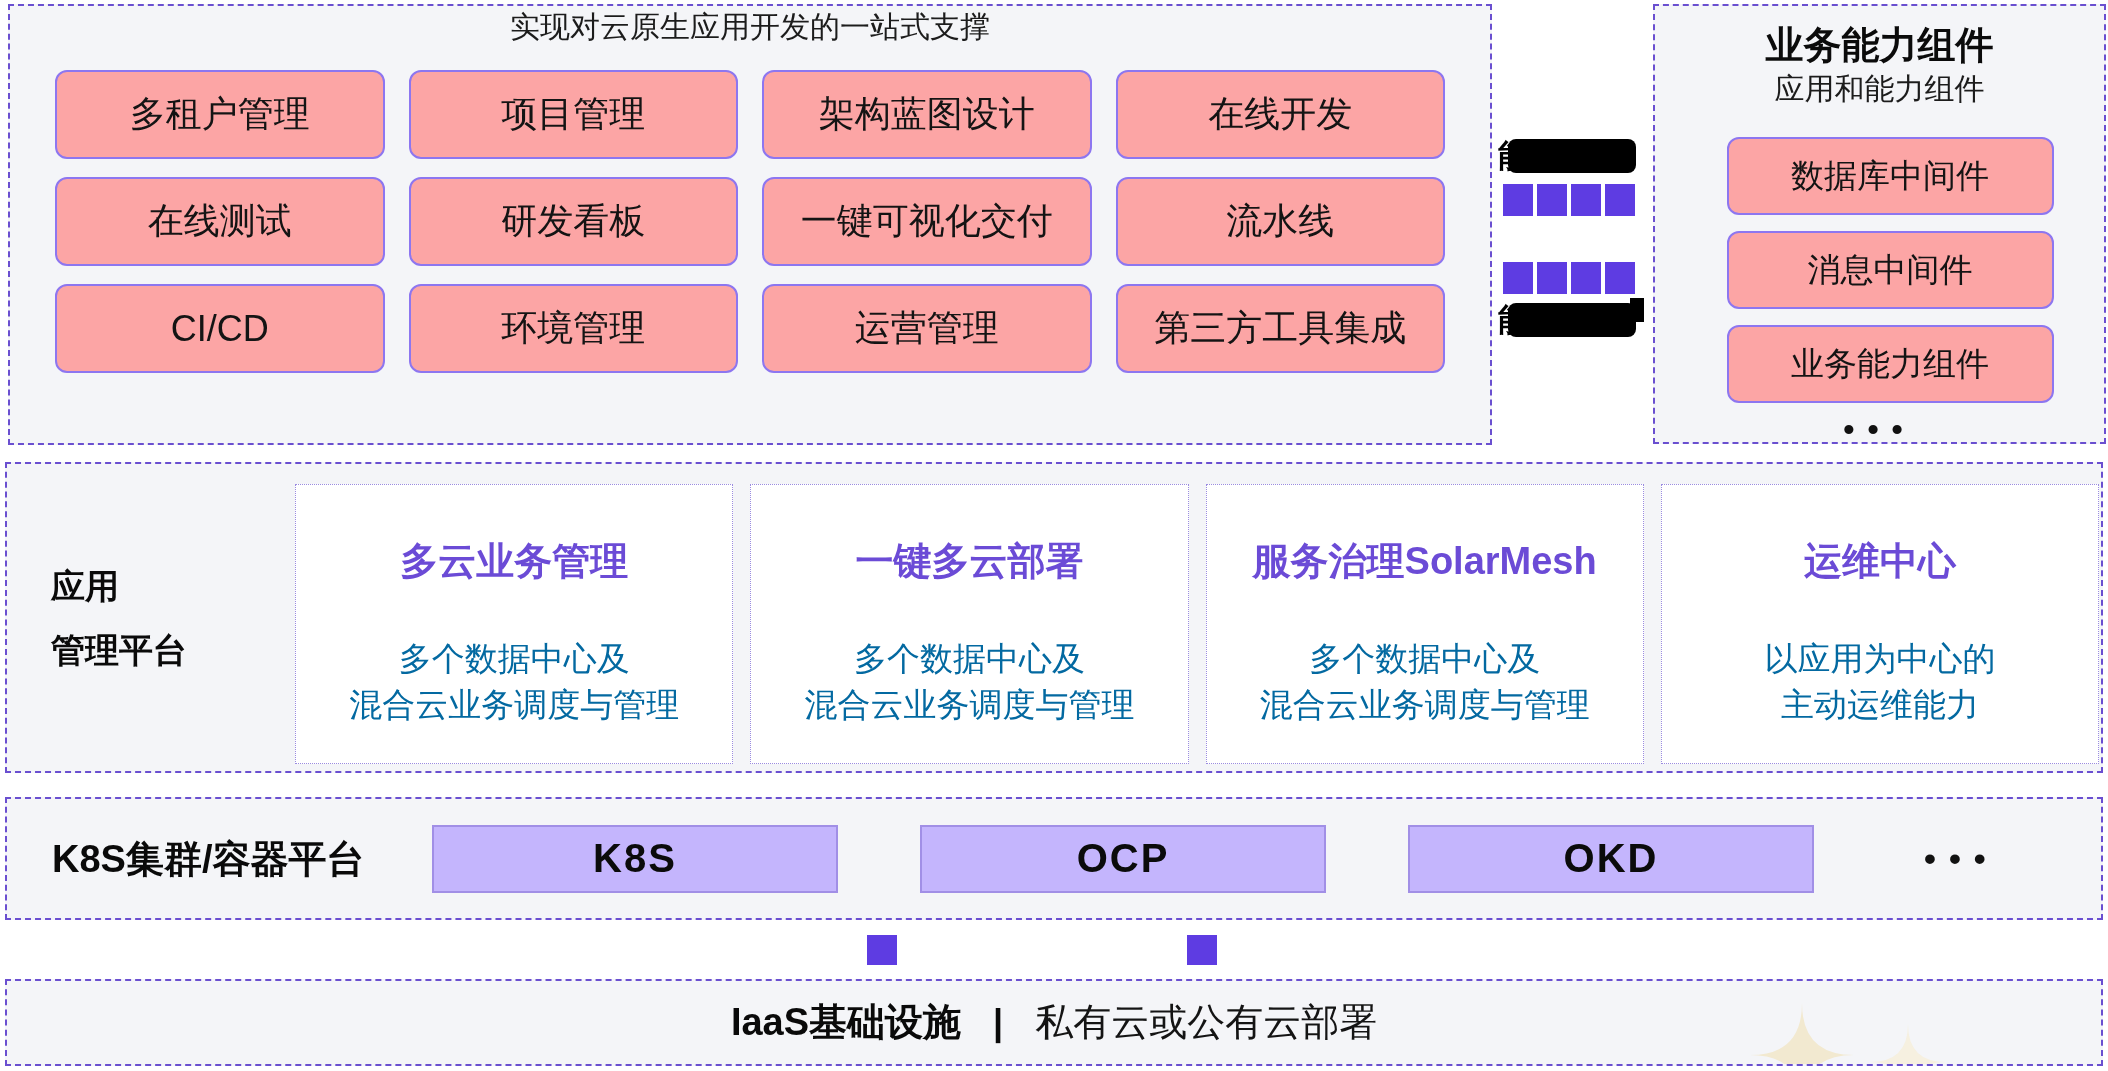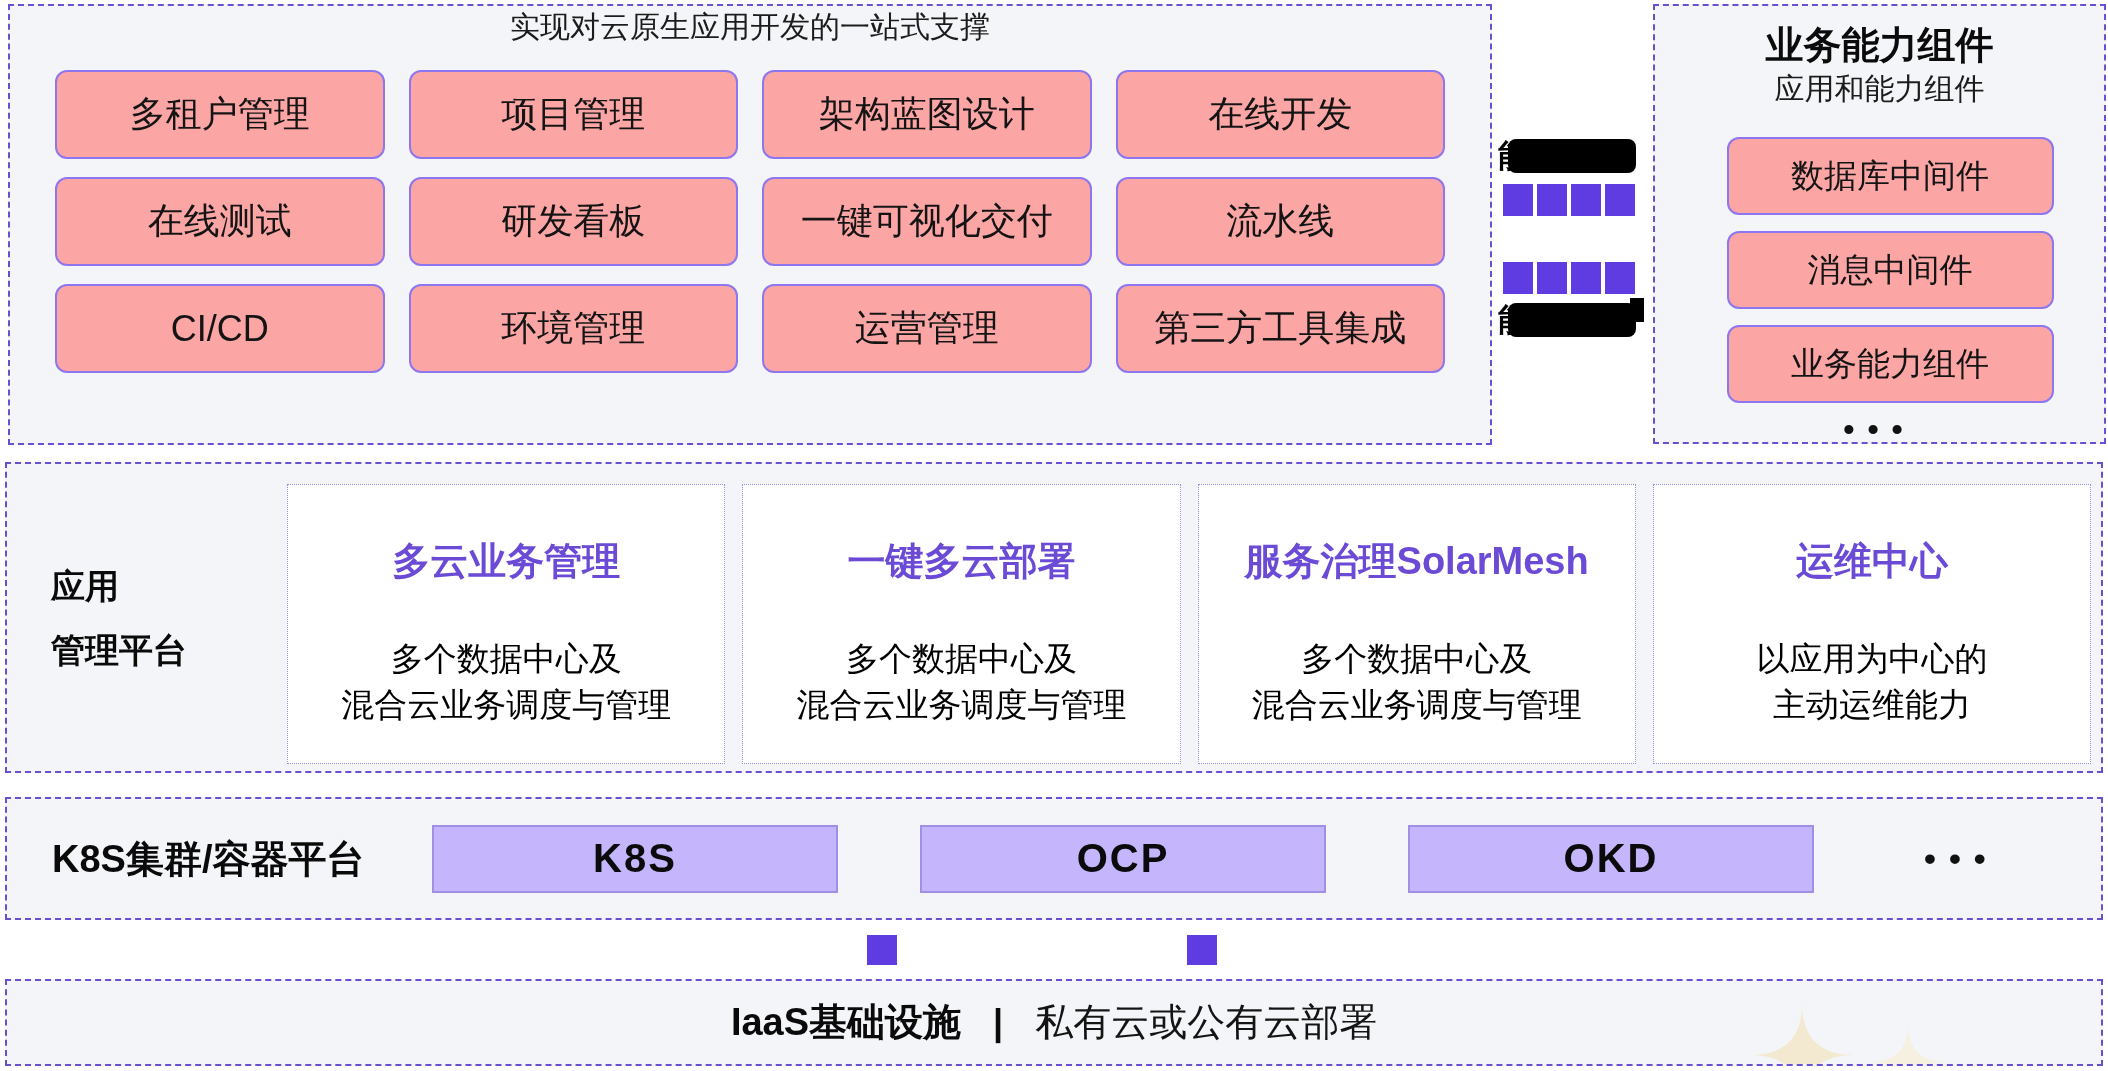--- a/index.html
+++ b/index.html
@@ -43,27 +43,27 @@
   .squares { position:absolute; left:5px; display:flex; gap:4px; }
   .squares .sq { width:30px; height:32px; background:#5e3ce2; }
   .s1 { top:50px; }
   .s2 { top:128px; }
   
   #mgmt { left:5px; top:462px; width:2098px; height:311px; }
   .mgmt-label {
     position:absolute; left:44px; top:50%; transform:translateY(-50%);
     font-size:34px; font-weight:700; line-height:64px; color:#0a0a0a;
   }
-  .cards { position:absolute; left:280px; top:20px; width:1804px; height:280px; display:flex; gap:17px; }
+  .cards { position:absolute; left:288px; top:20px; width:1804px; height:280px; display:flex; gap:17px; }
   .card {
     flex:1 1 0; box-sizing:border-box; background:#ffffff;
     border:1px dotted #9b8ce0; text-align:center;
   }
   .card-title { margin-top:54px; font-size:38px; font-weight:700; line-height:44px; color:#6b4bd6; }
-  .card-desc { margin-top:53px; font-size:33px; line-height:46px; color:#000000; }
+  .card-desc { margin-top:53px; font-size:33px; line-height:46px; color:#0369a1; }
   
   #k8s { left:5px; top:797px; width:2098px; height:123px; }
   .k8s-label { position:absolute; left:45px; top:50%; transform:translateY(-50%); font-size:38px; font-weight:700; color:#0a0a0a; }
   .k8s-row { position:absolute; left:425px; top:50%; transform:translateY(-50%); display:flex; align-items:center; gap:82px; }
   .kbox {
     box-sizing:border-box; width:406px; height:68px; background:#c4b5fd;
     border:2px solid #a18fe6; display:flex; align-items:center; justify-content:center;
     font-size:40px; font-weight:700; letter-spacing:2px; color:#0b0b0b;
   }
   .k8s-dots { margin-left:28px; font-size:34px; letter-spacing:13px; }

